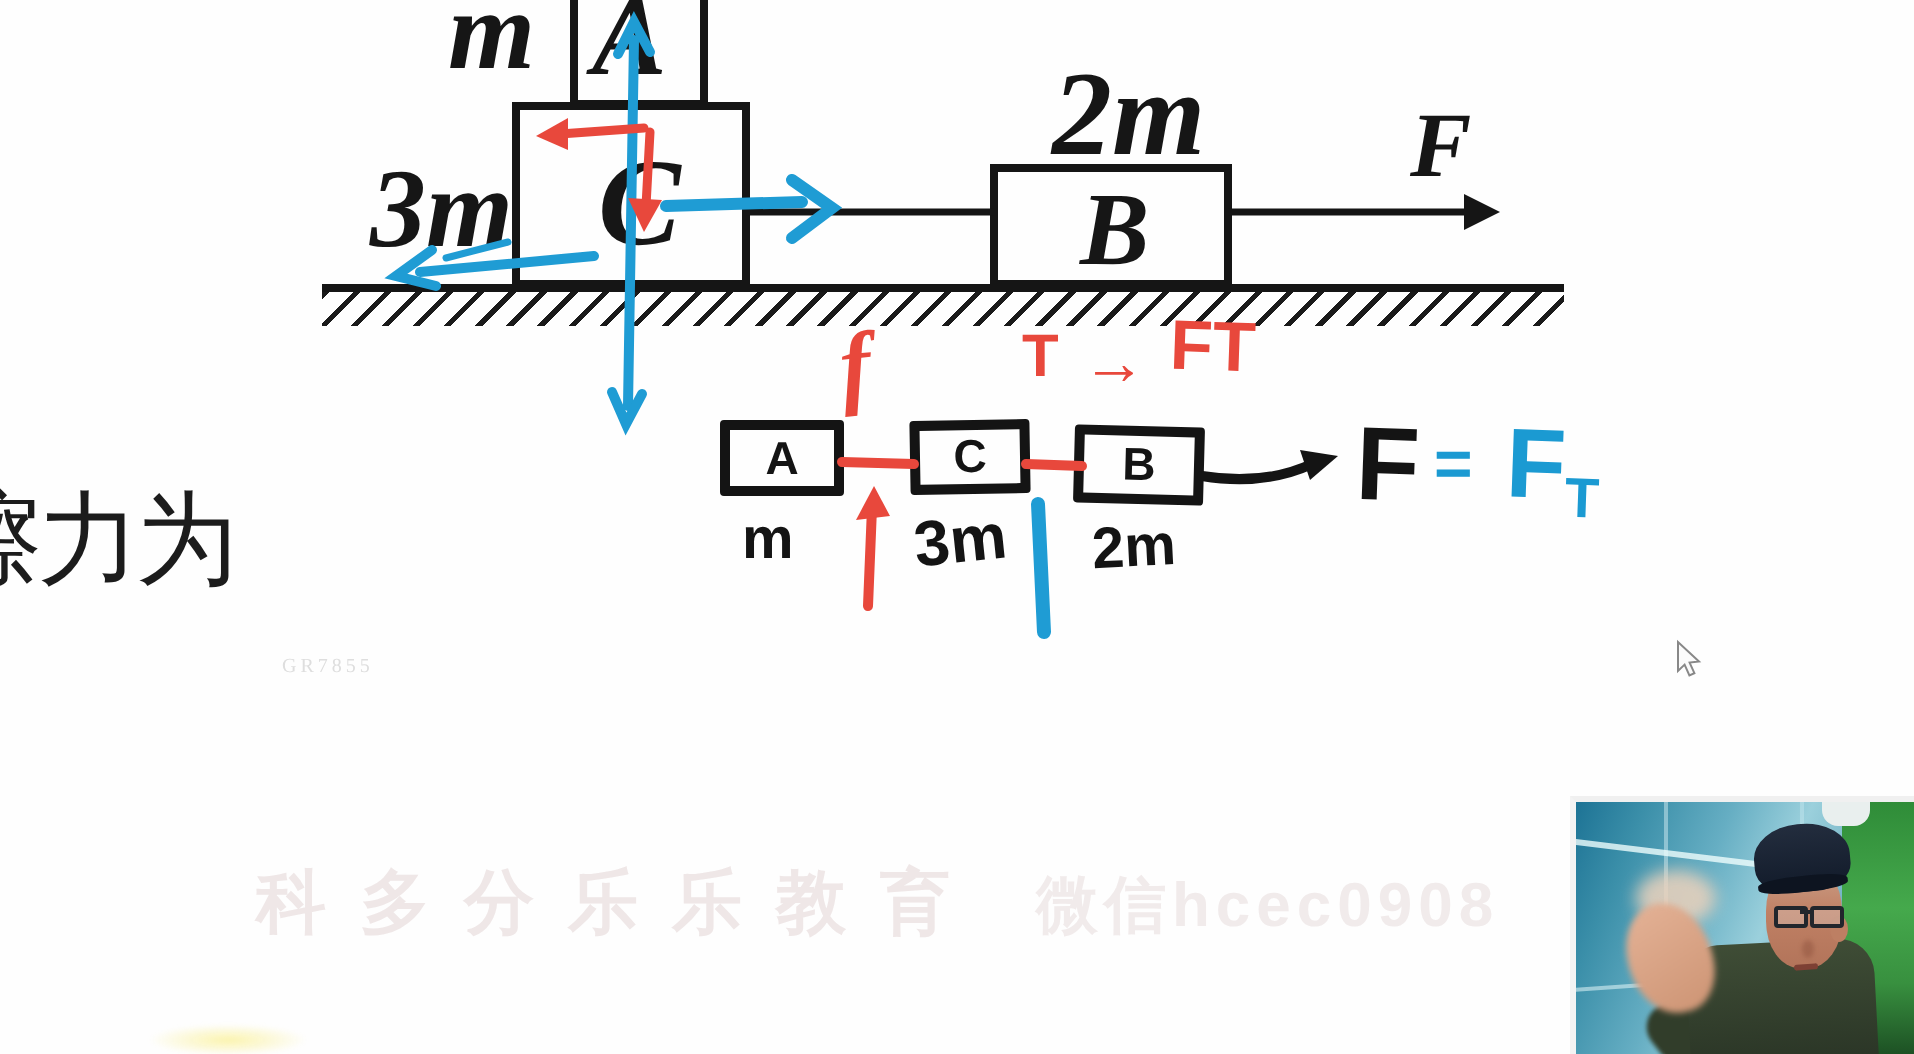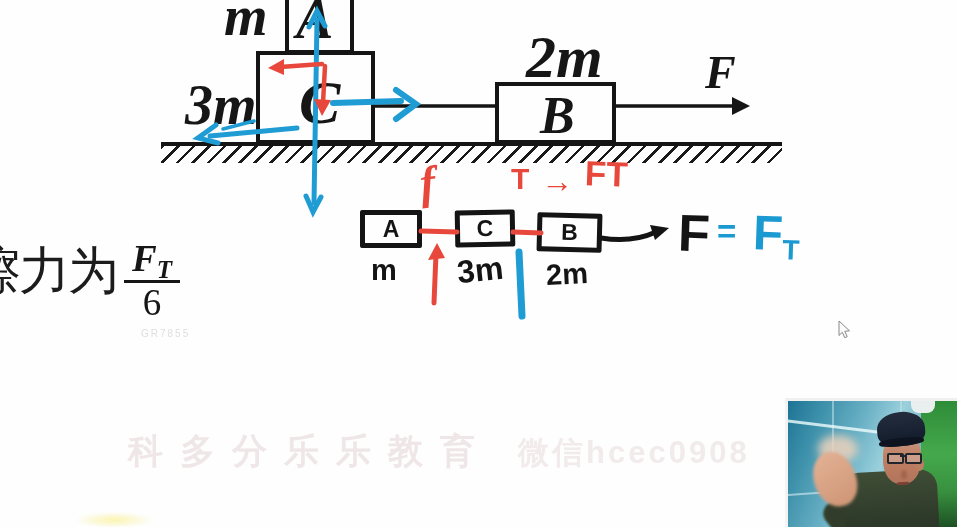--- a/index.html
+++ b/index.html
@@ -19,21 +19,21 @@
                  font-family:"Liberation Serif",serif;color:#1c1c1c;letter-spacing:-2px;white-space:nowrap;}
   .frac{position:absolute;left:124px;top:240px;width:56px;text-align:center;color:#161616;}
   .frac .num{font-family:"Liberation Serif",serif;font-style:italic;font-weight:bold;
              font-size:37px;line-height:1;}
   .frac .num sub{font-size:25px;line-height:0;vertical-align:-7px;}
   .frac .bar{display:block;height:3px;background:#161616;margin:3px 0 1px 0;}
   .frac .den{font-family:"Liberation Serif",serif;font-size:37px;line-height:1;}
 
   
   .wm-code{position:absolute;left:141px;top:328px;font-size:10px;letter-spacing:2px;
-           color:#dedede;}
+           color:#dedede;font-family:Liberation Serif, serif;}
   .wm-center{position:absolute;left:128px;top:428px;white-space:nowrap;color:#efe7e7;}
   .wm-center .wm-l{font-size:35px;font-weight:bold;letter-spacing:17px;}
   .wm-center .wm-r{font-size:31px;font-weight:bold;letter-spacing:3px;margin-left:26px;color:#f1ebeb;}
 
   
   .skbox{position:absolute;border:5px solid #141414;border-radius:2px;box-sizing:border-box;
          display:flex;align-items:center;justify-content:center;
          font-weight:bold;font-size:23px;color:#141414;background:transparent;}
   .hw{position:absolute;font-weight:bold;color:#141414;line-height:1;white-space:nowrap;}
   .hw-red{color:#e8483c;}
@@ -103,25 +103,20 @@
 
   <span class="plabel" style="left:224px;top:-12px;font-size:56px;">m</span>
   <span class="plabel" style="left:296px;top:-9px;font-size:56px;">A</span>
   <span class="plabel" style="left:185px;top:77px;font-size:56px;">3m</span>
   <span class="plabel" style="left:299px;top:71px;font-size:62px;">C</span>
   <span class="plabel" style="left:526px;top:27px;font-size:60px;">2m</span>
   <span class="plabel" style="left:540px;top:90px;font-size:52px;">B</span>
   <span class="plabel" style="left:705px;top:50px;font-size:46px;">F</span>
 
   <span class="answer-prefix">擦力为</span>
-  <div class="frac">
-    <span class="num"><span>F</span><sub>T</sub></span>
-    <span class="bar"></span>
-    <span class="den">6</span>
-  </div>
 
   <div class="skbox" style="left:360px;top:210px;width:62px;height:38px;">
     <span>A</span>
   </div>
   <div class="skbox" style="left:455px;top:210px;width:60px;height:37px;transform:rotate(-1deg);">
     <span>C</span>
   </div>
   <div class="skbox" style="left:537px;top:213px;width:65px;height:39px;transform:rotate(1.5deg);">
     <span>B</span>
   </div>

